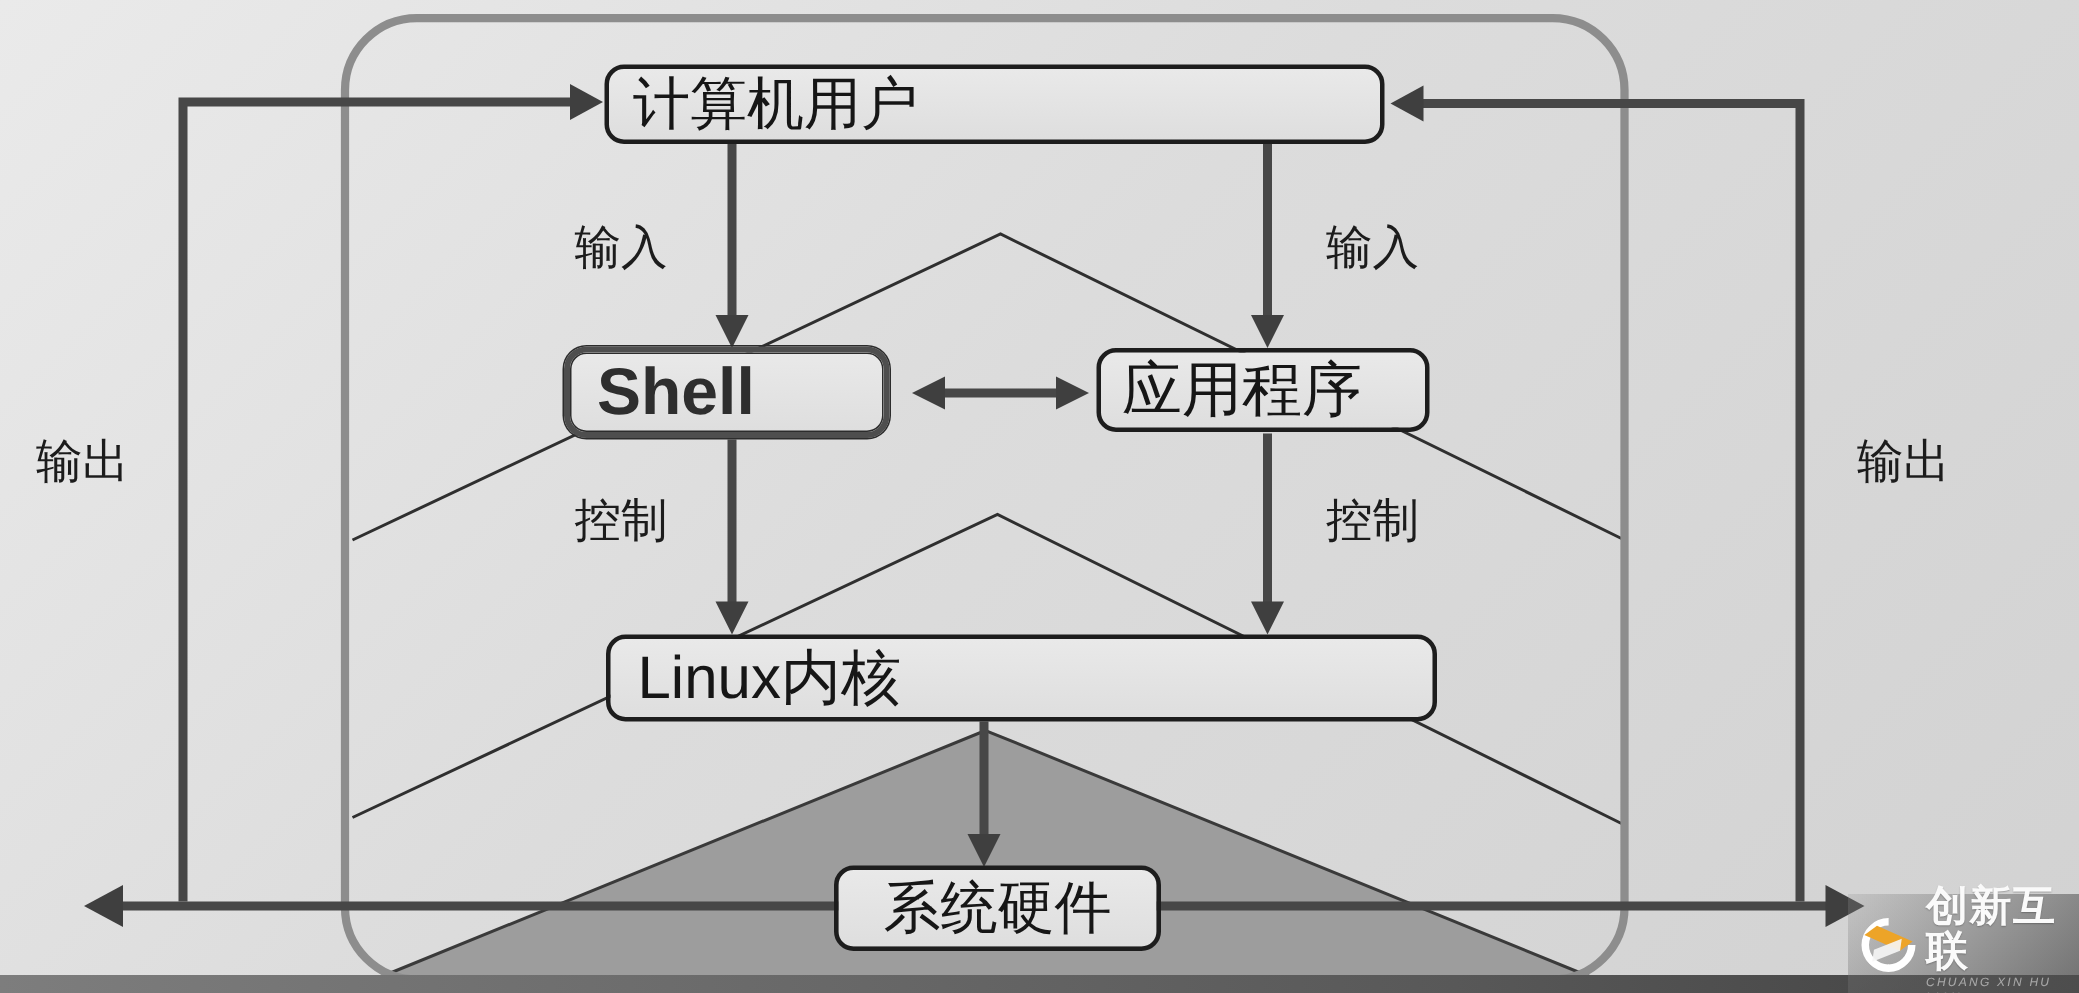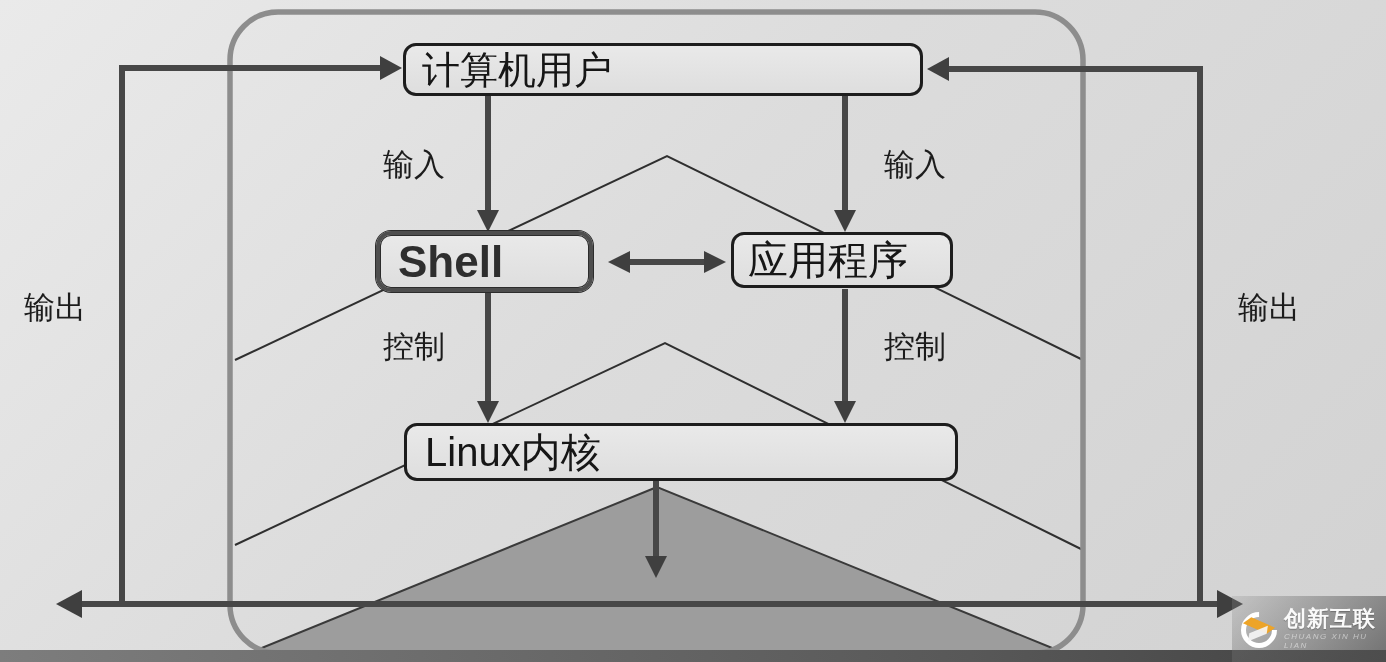--- a/index.html
+++ b/index.html
@@ -20,21 +20,21 @@
         background:linear-gradient(135deg,rgba(150,150,150,.25),rgba(80,80,80,.75));
         display:flex;align-items:center;justify-content:flex-start;padding-left:6px;box-sizing:border-box;}
   .wm-logo{position:relative;width:40px;height:40px;flex:0 0 auto;}
   .wm-ring{position:absolute;left:3px;top:3px;width:26px;height:26px;border-radius:50%;
         border:5px solid #ffffff;border-right-color:transparent;transform:rotate(-45deg);}
   .wm-x{position:absolute;left:8px;top:12px;width:26px;height:9px;background:#eda428;
         transform:rotate(24deg) skewX(-30deg);}
   .wm-x2{position:absolute;left:10px;top:21px;width:20px;height:7px;background:#f6f6f6;
         transform:rotate(-22deg) skewX(-30deg);opacity:.9;}
   .wm-text{margin-left:6px;display:flex;flex-direction:column;}
-  .wm-brand{color:#fafafa;font-size:22px;font-weight:bold;letter-spacing:1px;line-height:1.1;
+  .wm-brand{color:#fafafa;font-size:28px;font-weight:bold;letter-spacing:1px;line-height:1.1;
         text-shadow:0 1px 1px rgba(0,0,0,.25);}
   .wm-latin{color:rgba(255,255,255,.5);font-size:8px;letter-spacing:1.5px;line-height:1.2;font-style:italic;}
 </style>
 </head>
 <body>
 
 <div class="stage">
 
   <svg class="lines" width="1386" height="662" viewBox="0 0 1386 662">
 
@@ -88,20 +88,23 @@
   </div>
 
   <div class="node" style="left:731px;top:232px;width:222px;height:56px;padding-left:14px;font-size:40px;">
     <span>应用程序</span>
   </div>
 
   <div class="node" style="left:404px;top:423px;width:554px;height:58px;padding-left:18px;font-size:40px;">
     <span>Linux内核</span>
   </div>
 
+  <div class="node" style="left:556px;top:577px;width:218px;height:57px;justify-content:center;padding-left:0;">
+    <span>系统硬件</span>
+  </div>
 
   <div class="edge-label" style="left:383px;top:149px;">输入</div>
   <div class="edge-label" style="left:884px;top:149px;">输入</div>
   <div class="edge-label" style="left:383px;top:331px;">控制</div>
   <div class="edge-label" style="left:884px;top:331px;">控制</div>
   <div class="edge-label" style="left:24px;top:292px;">输出</div>
   <div class="edge-label" style="left:1238px;top:292px;">输出</div>
 
   <div class="bottom-strip"></div>
 

